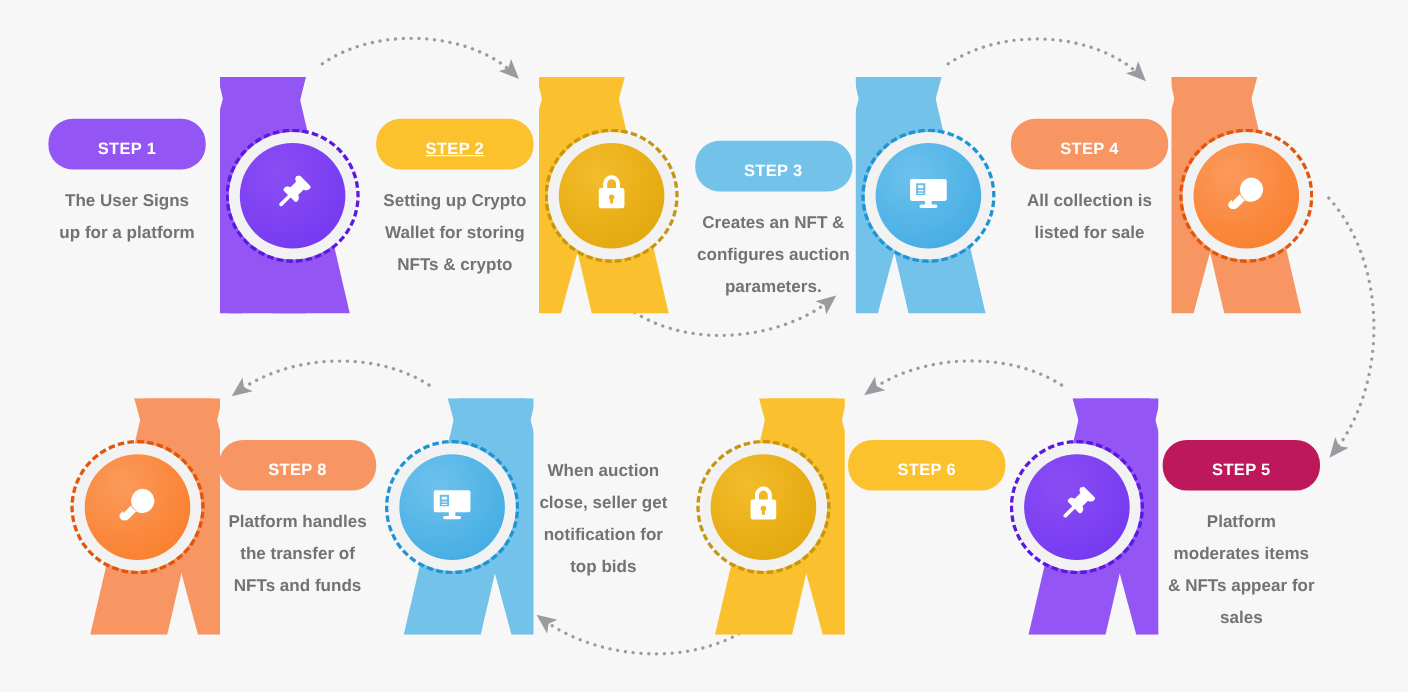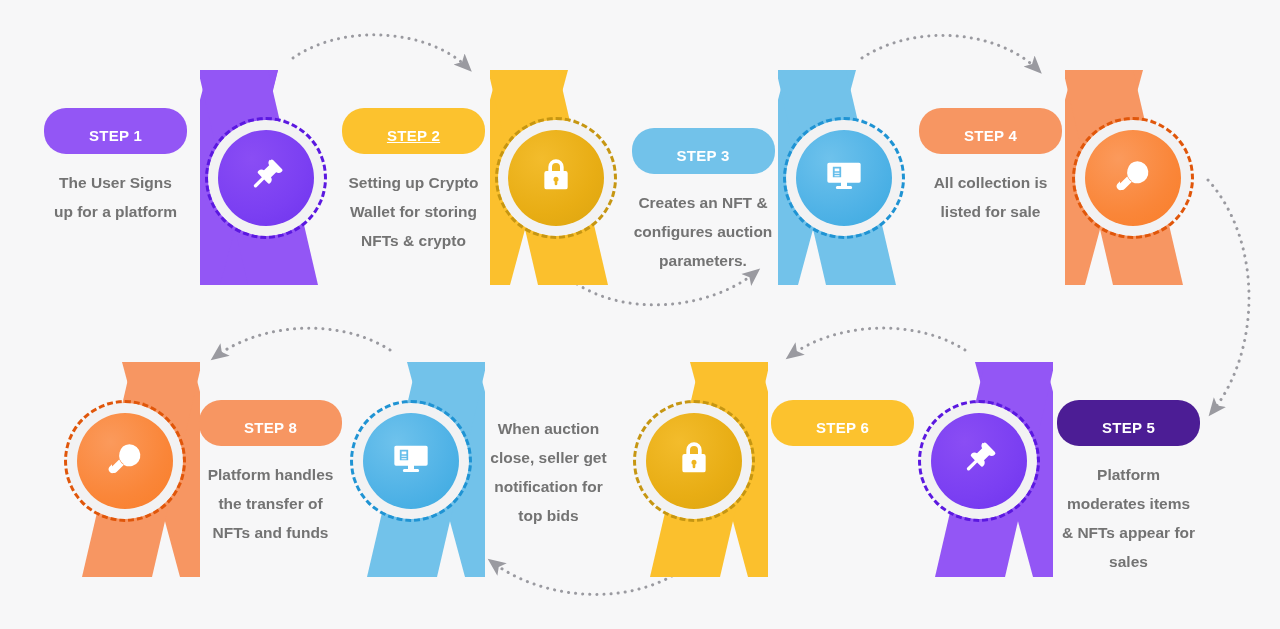--- a/index.html
+++ b/index.html
@@ -302,20 +302,20 @@
     <div class="dashring" style="border-color:#5b18e0;"></div>
     <div class="disc" style="background:radial-gradient(circle at 35% 30%, #8a4df4, #7b3ff2 60%, #6f33ee);">
       <span>
         <svg viewBox="0 0 24 24">
             <path d="M14.6 2.6a1.2 1.2 0 0 1 1.8 0l5 5a1.2 1.2 0 0 1 0 1.8c-.9.9-2.3 1-3.3.3L15 12.8c.7 1 .6 2.4-.3 3.3a1.2 1.2 0 0 1-1.8 0l-2-2-4.6 4.6a1 1 0 0 1-1.4-1.4l4.6-4.6-2-2a1.2 1.2 0 0 1 0-1.8c.9-.9 2.3-1 3.3-.3l3.1-3.1c-.7-1-.6-2.4.3-3.3z"></path>
           </svg>
       </span>
     </div>
   </div>
   <div class="stepblock" style="left:1051px; top:400px; width:155px;">
-    <div class="pill" style="background:#4c1d95;">STEP 5</div>
+    <div class="pill" style="background:#be185d;">STEP 5</div>
     <div class="desc">Platform
 moderates items
 &amp; NFTs appear for
 sales</div>
   </div>
 
 </div>
 
 </body></html>

